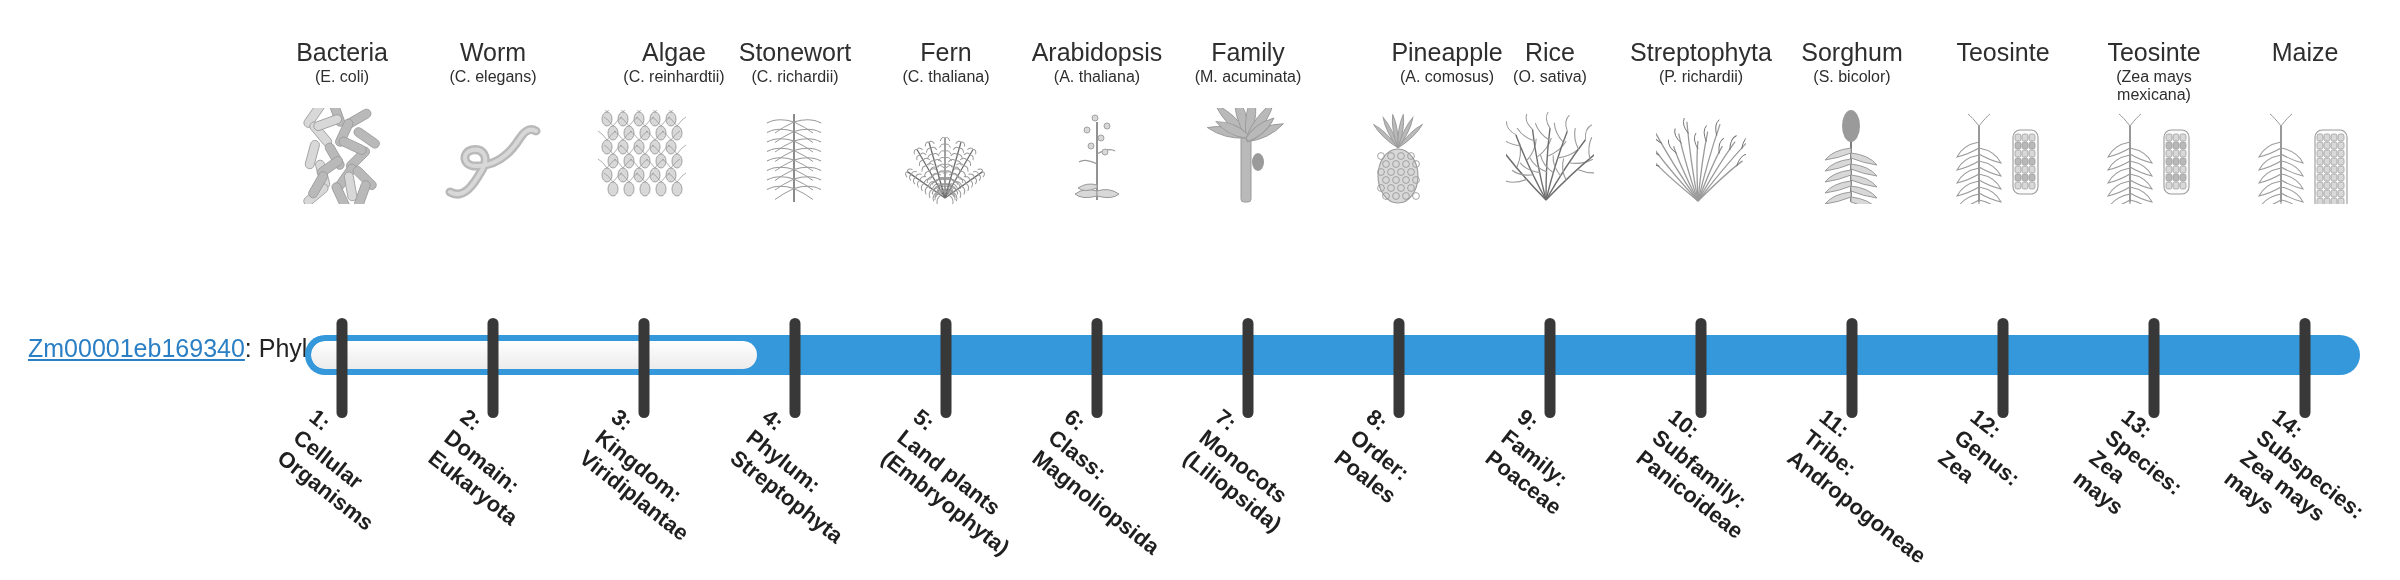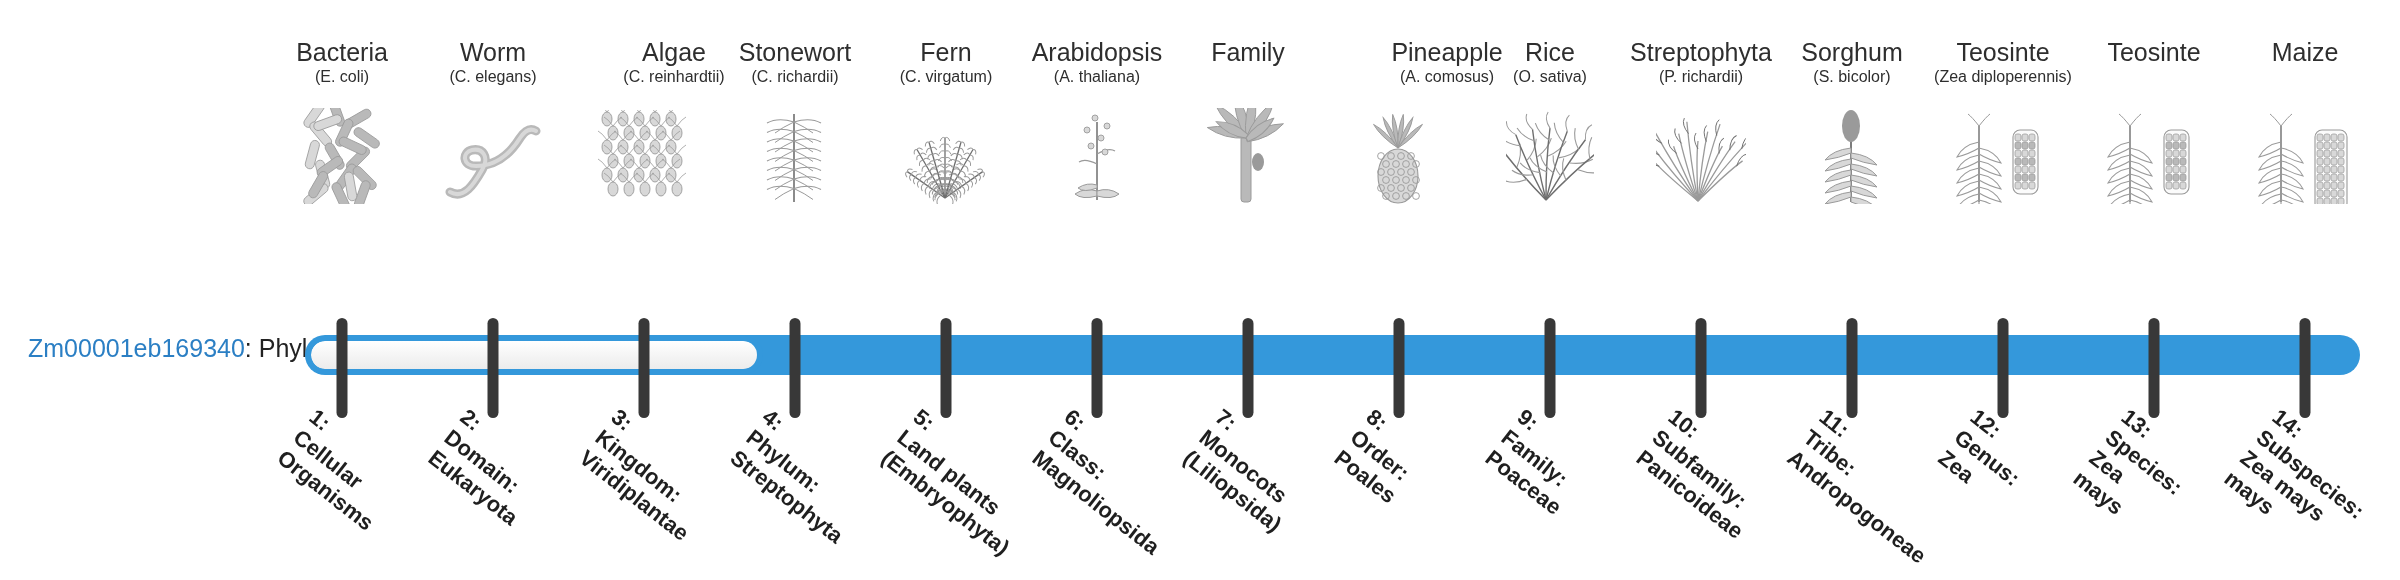--- a/index.html
+++ b/index.html
@@ -17,20 +17,21 @@
   
   #gene-label{
     position:absolute;
     left:28px; top:336px;
     font-size:25px;
     white-space:nowrap;
     line-height:1;
   }
   #gene-label .gene-id{
     color:#2b7fc4;
+    text-decoration:underline;
     cursor:pointer;
   }
   #gene-label .gene-strat{color:#222;}
 
   
   .species-col{
     position:absolute;
     top:38px;
     width:148px;
     text-align:center;
@@ -396,21 +397,21 @@
             <path d="M34 71 q -11 5 -19 11" stroke="#9a9a9a" stroke-width="1" fill="none"></path>
             <path d="M34 71 q 11 5 19 11" stroke="#9a9a9a" stroke-width="1" fill="none"></path>
           <path d="M34 80.5 q -16 -5 -27 1" stroke="#9a9a9a" stroke-width="1.1" fill="none"></path>
             <path d="M34 80.5 q 16 -5 27 1" stroke="#9a9a9a" stroke-width="1.1" fill="none"></path>
             <path d="M34 80.5 q -11 5 -19 11" stroke="#9a9a9a" stroke-width="1" fill="none"></path>
             <path d="M34 80.5 q 11 5 19 11" stroke="#9a9a9a" stroke-width="1" fill="none"></path>
         </svg>
       </div>
       <div class="species-col" style="left: 872px;">
         <div class="species-common">Fern</div>
-        <div class="species-latin">(C. virgatum)</div>
+        <div class="species-latin">(C. thaliana)</div>
       </div>
       <div class="species-art" style="left: 872px;">
         <svg width="82" height="94" viewBox="0 0 82 94">
           <g transform="translate(40,88) rotate(-55)">
             <path d="M0 0 L0 -46" stroke="#6e6e6e" stroke-width="1.3"></path>
             <path d="M0 -5.111111111111111 q -6.572222222222222 -2 -9.858333333333333 3" stroke="#9a9a9a" stroke-width="1" fill="none"></path>
                 <path d="M0 -5.111111111111111 q 6.572222222222222 -2 9.858333333333333 3" stroke="#9a9a9a" stroke-width="1" fill="none"></path>
             <path d="M0 -10.222222222222221 q -6.144444444444444 -2 -9.216666666666665 3" stroke="#9a9a9a" stroke-width="1" fill="none"></path>
                 <path d="M0 -10.222222222222221 q 6.144444444444444 -2 9.216666666666665 3" stroke="#9a9a9a" stroke-width="1" fill="none"></path>
             <path d="M0 -15.333333333333332 q -5.716666666666667 -2 -8.575 3" stroke="#9a9a9a" stroke-width="1" fill="none"></path>
@@ -571,20 +572,21 @@
         <circle cx="34" cy="10" r="3" fill="#d8d8d8" stroke="#9a9a9a" stroke-width="0.9"></circle>
           <circle cx="46" cy="18" r="3" fill="#d8d8d8" stroke="#9a9a9a" stroke-width="0.9"></circle>
           <circle cx="26" cy="22" r="3" fill="#d8d8d8" stroke="#9a9a9a" stroke-width="0.9"></circle>
           <circle cx="40" cy="30" r="3" fill="#d8d8d8" stroke="#9a9a9a" stroke-width="0.9"></circle>
           <circle cx="30" cy="38" r="3" fill="#d8d8d8" stroke="#9a9a9a" stroke-width="0.9"></circle>
           <circle cx="44" cy="44" r="3" fill="#d8d8d8" stroke="#9a9a9a" stroke-width="0.9"></circle>
         </svg>
       </div>
       <div class="species-col" style="left: 1174px;">
         <div class="species-common">Family</div>
+        <div class="species-latin">(M. acuminata)</div>
       </div>
       <div class="species-art" style="left: 1174px;">
         <svg width="84" height="96" viewBox="0 0 84 96">
         <rect x="35" y="28" width="10" height="66" rx="3" fill="#b9b9b9" stroke="#9a9a9a" stroke-width="1"></rect>
         <g transform="translate(40,30) rotate(-72)">
           <path d="M0 0 q -8 -20 -2 -40 q 10 18 6 40 Z" fill="#b9b9b9" stroke="#9a9a9a" stroke-width="0.9"></path>
           </g>
           <g transform="translate(40,30) rotate(-40)">
           <path d="M0 0 q -8 -23 -2 -46 q 10 20.7 6 46 Z" fill="#b9b9b9" stroke="#9a9a9a" stroke-width="0.9"></path>
           </g>
@@ -792,21 +794,20 @@
           <path d="M36 62 q -18 2 -26 12 q 14 -2 26 -7 Z" fill="#d8d8d8" stroke="#9a9a9a" stroke-width="1"></path>
              <path d="M36 67 q 18 2 26 12 q -14 -2 -26 -7 Z" fill="#d8d8d8" stroke="#9a9a9a" stroke-width="1"></path>
           <path d="M36 73 q -18 2 -26 12 q 14 -2 26 -7 Z" fill="#d8d8d8" stroke="#9a9a9a" stroke-width="1"></path>
              <path d="M36 78 q 18 2 26 12 q -14 -2 -26 -7 Z" fill="#d8d8d8" stroke="#9a9a9a" stroke-width="1"></path>
           <path d="M36 84 q -18 2 -26 12 q 14 -2 26 -7 Z" fill="#d8d8d8" stroke="#9a9a9a" stroke-width="1"></path>
              <path d="M36 89 q 18 2 26 12 q -14 -2 -26 -7 Z" fill="#d8d8d8" stroke="#9a9a9a" stroke-width="1"></path>
         </svg>
       </div>
       <div class="species-col" style="left: 1929px;">
         <div class="species-common">Teosinte</div>
-        <div class="species-latin">(Zea diploperennis)</div>
       </div>
       <div class="species-art" style="left: 1929px;">
         <svg width="100" height="96" viewBox="0 0 100 96">
         <path d="M26 94 L26 18" stroke="#6e6e6e" stroke-width="1.4" fill="none"></path>
         <path d="M26 18 q -7 -9 -11 -12" stroke="#9a9a9a" stroke-width="1" fill="none"></path>
         <path d="M26 18 q 7 -9 11 -12" stroke="#9a9a9a" stroke-width="1" fill="none"></path>
         <path d="M26 34 q -16 3 -22 15 q 12 -3 22 -9 Z" fill="none" stroke="#9a9a9a" stroke-width="1.1"></path>
              <path d="M26 40 q 16 3 22 15 q -12 -3 -22 -9 Z" fill="none" stroke="#9a9a9a" stroke-width="1.1"></path>
           <path d="M26 47 q -16 3 -22 15 q 12 -3 22 -9 Z" fill="none" stroke="#9a9a9a" stroke-width="1.1"></path>
              <path d="M26 53 q 16 3 22 15 q -12 -3 -22 -9 Z" fill="none" stroke="#9a9a9a" stroke-width="1.1"></path>
@@ -835,20 +836,21 @@
           <rect x="62" y="66" width="6" height="7" rx="2" fill="#b9b9b9" stroke="#9a9a9a" stroke-width="0.7"></rect>
           <rect x="69" y="66" width="6" height="7" rx="2" fill="#b9b9b9" stroke="#9a9a9a" stroke-width="0.7"></rect>
           <rect x="76" y="66" width="6" height="7" rx="2" fill="#b9b9b9" stroke="#9a9a9a" stroke-width="0.7"></rect>
           <rect x="62" y="74" width="6" height="7" rx="2" fill="#d8d8d8" stroke="#9a9a9a" stroke-width="0.7"></rect>
           <rect x="69" y="74" width="6" height="7" rx="2" fill="#d8d8d8" stroke="#9a9a9a" stroke-width="0.7"></rect>
           <rect x="76" y="74" width="6" height="7" rx="2" fill="#d8d8d8" stroke="#9a9a9a" stroke-width="0.7"></rect>
       </svg>
       </div>
       <div class="species-col" style="left: 2080px;">
         <div class="species-common">Teosinte</div>
+        <div class="species-latin">(Zea mays mexicana)</div>
       </div>
       <div class="species-art" style="left: 2080px;">
         <svg width="100" height="96" viewBox="0 0 100 96">
         <path d="M26 94 L26 18" stroke="#6e6e6e" stroke-width="1.4" fill="none"></path>
         <path d="M26 18 q -7 -9 -11 -12" stroke="#9a9a9a" stroke-width="1" fill="none"></path>
         <path d="M26 18 q 7 -9 11 -12" stroke="#9a9a9a" stroke-width="1" fill="none"></path>
         <path d="M26 34 q -16 3 -22 15 q 12 -3 22 -9 Z" fill="none" stroke="#9a9a9a" stroke-width="1.1"></path>
              <path d="M26 40 q 16 3 22 15 q -12 -3 -22 -9 Z" fill="none" stroke="#9a9a9a" stroke-width="1.1"></path>
           <path d="M26 47 q -16 3 -22 15 q 12 -3 22 -9 Z" fill="none" stroke="#9a9a9a" stroke-width="1.1"></path>
              <path d="M26 53 q 16 3 22 15 q -12 -3 -22 -9 Z" fill="none" stroke="#9a9a9a" stroke-width="1.1"></path>

